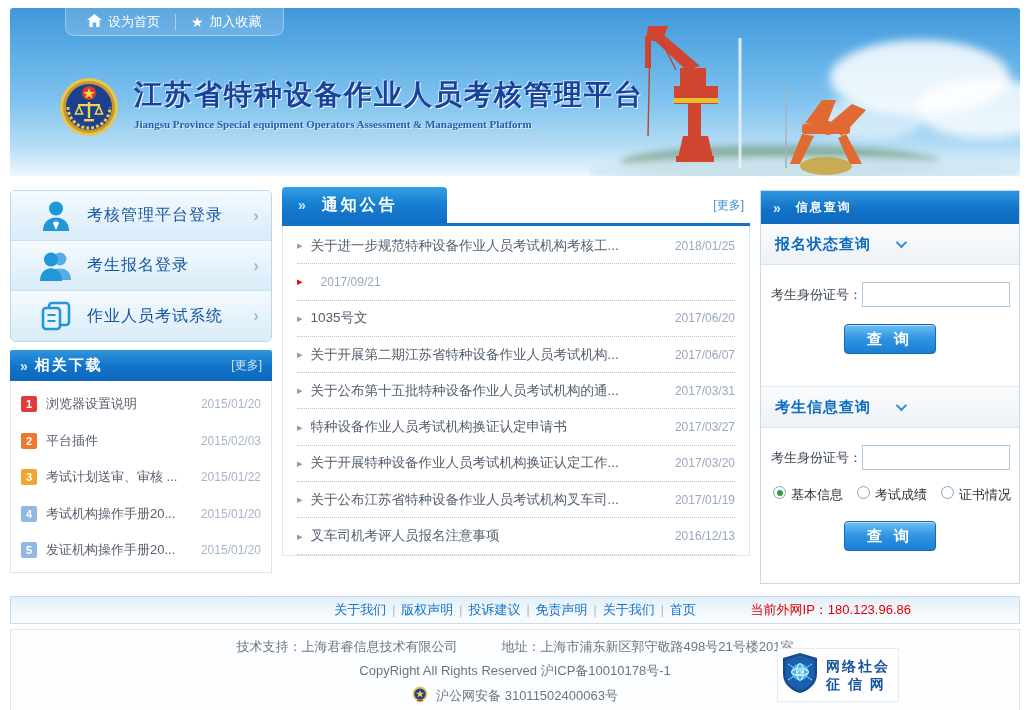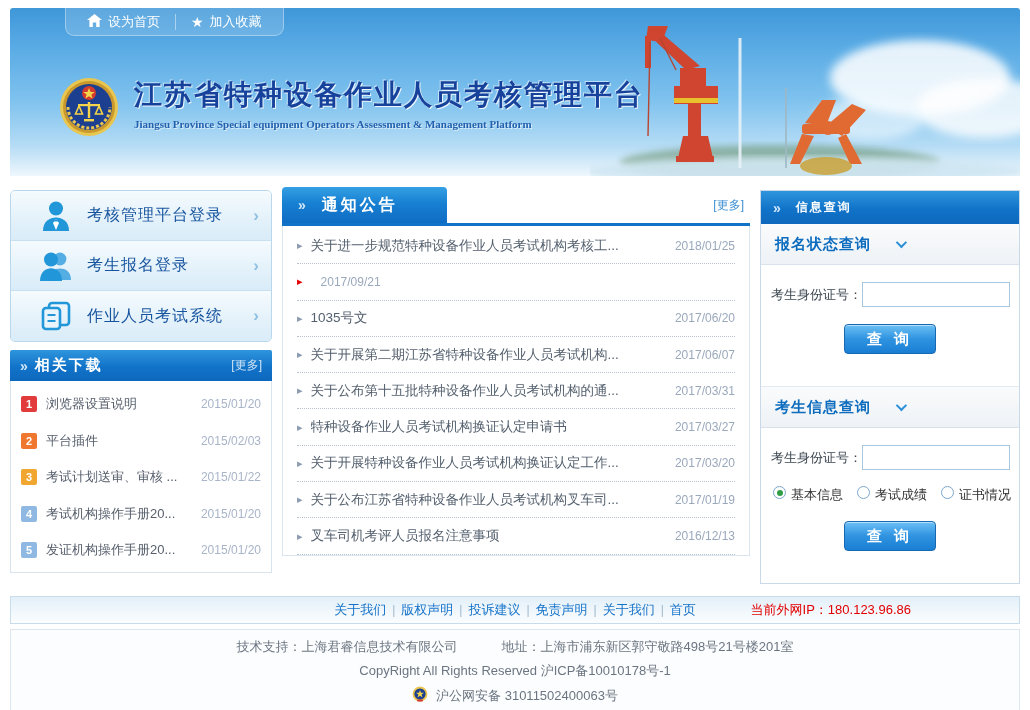--- a/index.html
+++ b/index.html
@@ -405,15 +405,33 @@
       <span>
         <svg width="16" height="17" viewBox="0 0 16 17">
           <circle cx="8" cy="8" r="7.4" fill="#e9c64f"></circle>
           <circle cx="8" cy="8" r="5.6" fill="#1c3f8f"></circle>
           <polygon points="8,4 9,6.8 12,6.8 9.6,8.6 10.5,11.4 8,9.7 5.5,11.4 6.4,8.6 4,6.8 7,6.8" fill="#f3d44a"></polygon>
           <rect x="5" y="13.4" width="6" height="2.2" rx="1" fill="#d23b2e"></rect>
         </svg>
       </span>
       <span>沪公网安备  31011502400063号</span>
     </div>
+    <div class="credit-badge">
+      <span>
+        <svg width="36" height="42" viewBox="0 0 36 42">
+          <path d="M18 1 L35 6 V22 C35 32 27 38.5 18 41 C9 38.5 1 32 1 22 V6 Z" fill="#134a8e"></path>
+          <path d="M18 3.5 L32.6 7.8 V21.8 C32.6 30.4 25.8 36.3 18 38.6 C10.2 36.3 3.4 30.4 3.4 21.8 V7.8 Z" fill="#1c5fae"></path>
+          <circle cx="18" cy="20" r="8.5" fill="#3fb6e8"></circle>
+          <ellipse cx="18" cy="20" rx="8.5" ry="3.4" fill="none" stroke="#d9f2fc" stroke-width="1.2"></ellipse>
+          <ellipse cx="18" cy="20" rx="3.4" ry="8.5" fill="none" stroke="#d9f2fc" stroke-width="1.2"></ellipse>
+          <text x="18" y="23" font-size="6.5" font-weight="bold" fill="#fff" text-anchor="middle" font-family="Liberation Sans, sans-serif">ZX</text>
+          <line x1="6" y1="12" x2="30" y2="28" stroke="#8fd8f5" stroke-width="1"></line>
+          <line x1="30" y1="12" x2="6" y2="28" stroke="#8fd8f5" stroke-width="1"></line>
+        </svg>
+      </span>
+      <span class="credit-text">
+        <span>网络社会</span><br>
+        <span>征 信 网</span>
+      </span>
+    </div>
   </div>
 
 </div>
 
 </body></html>

